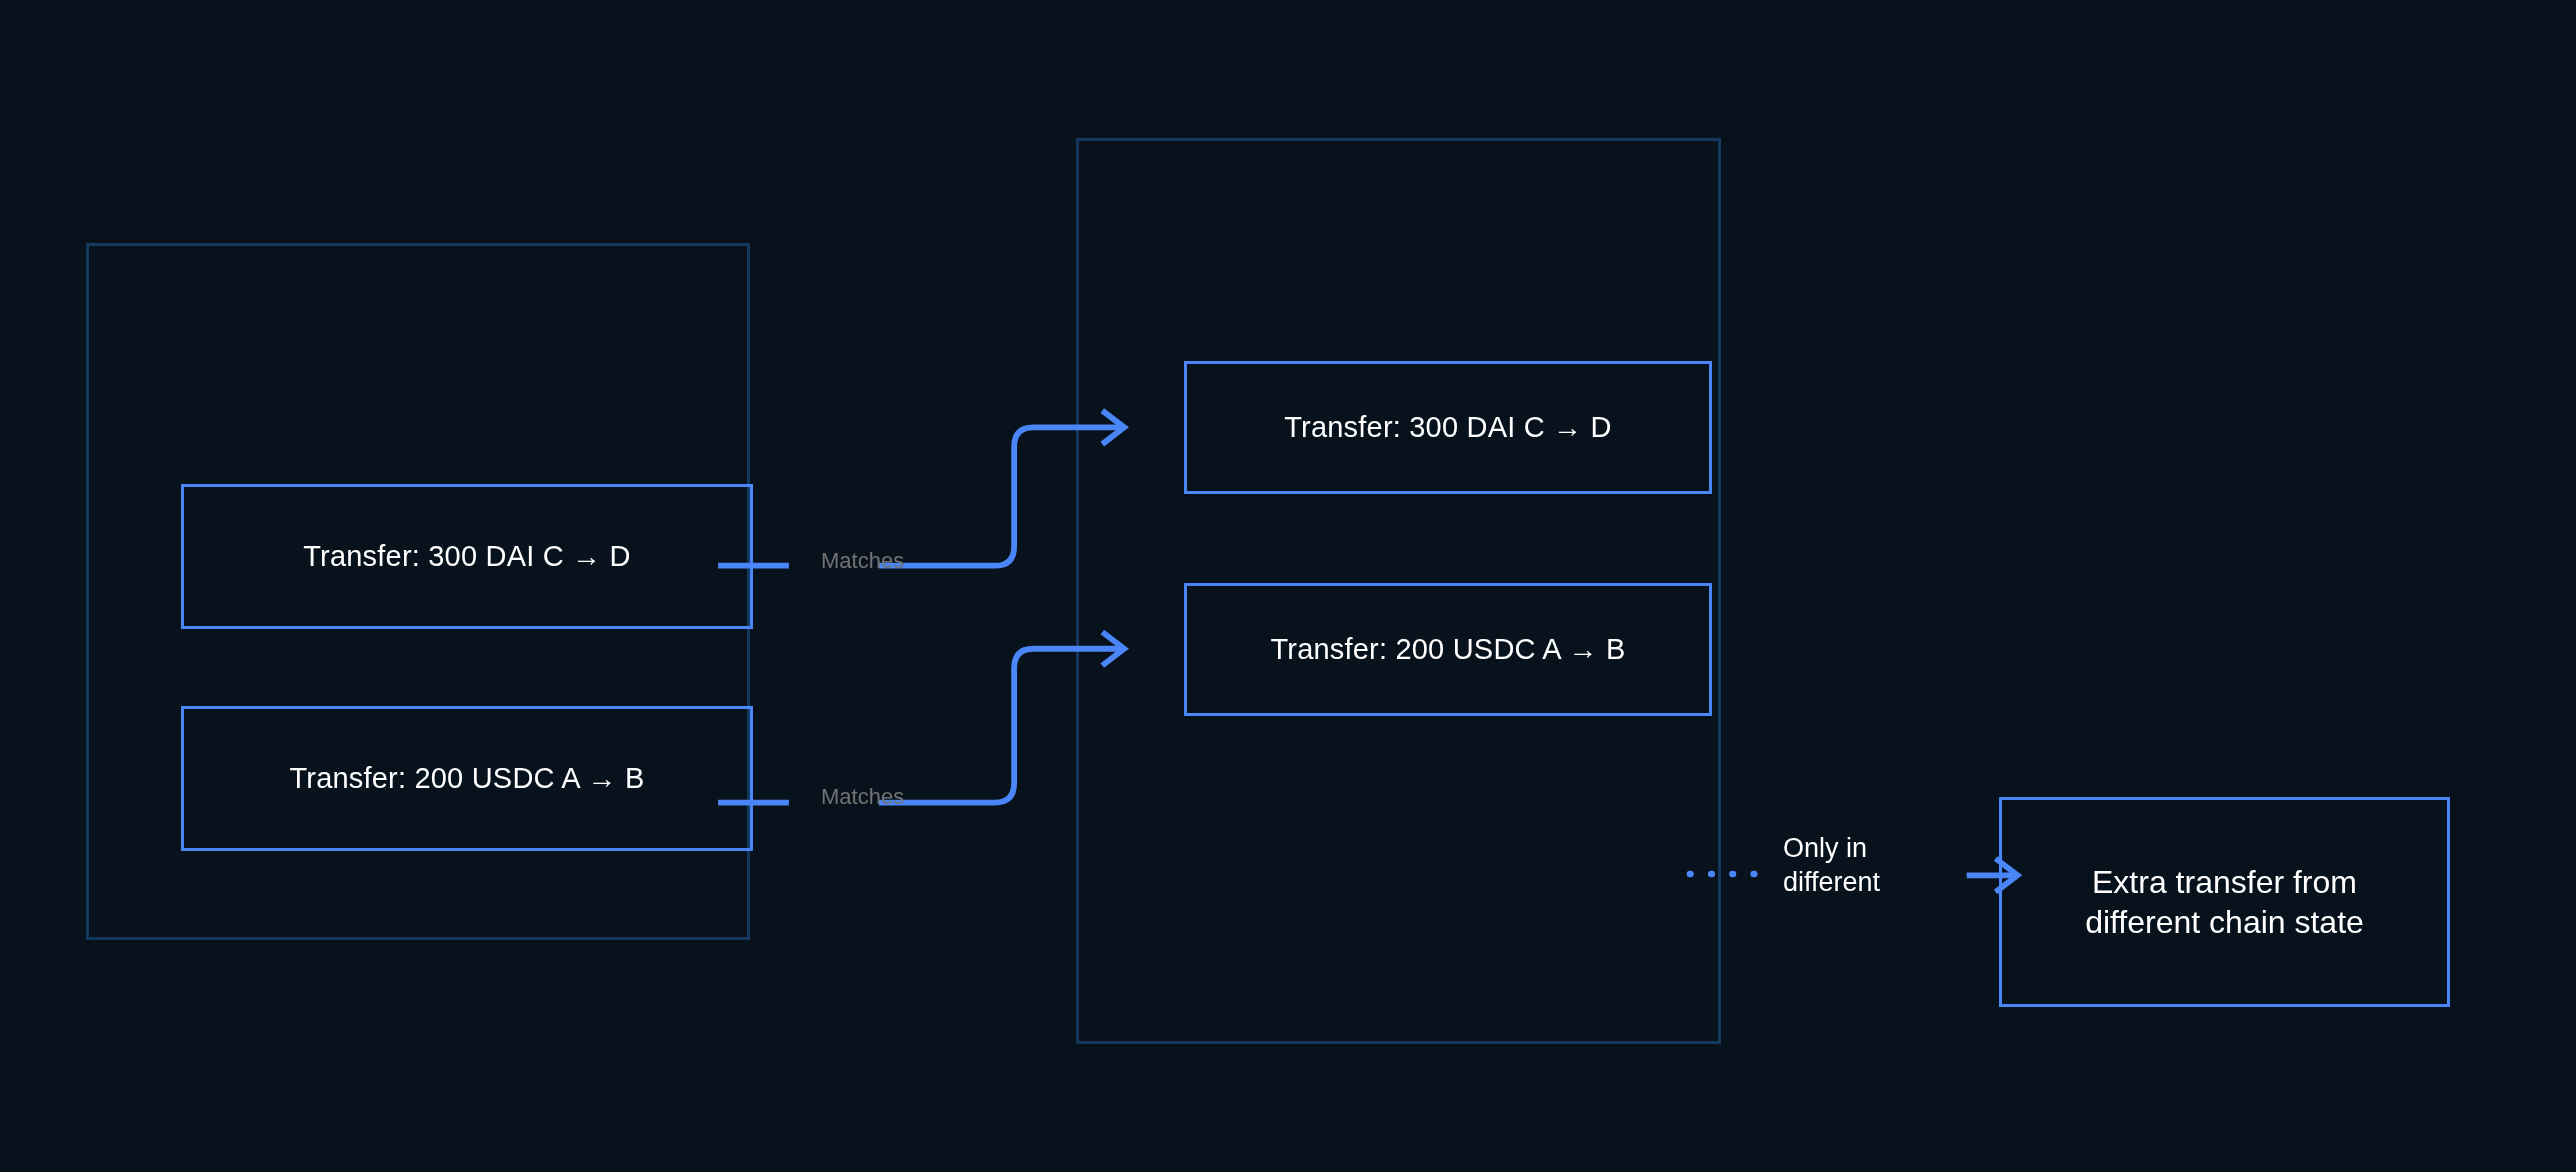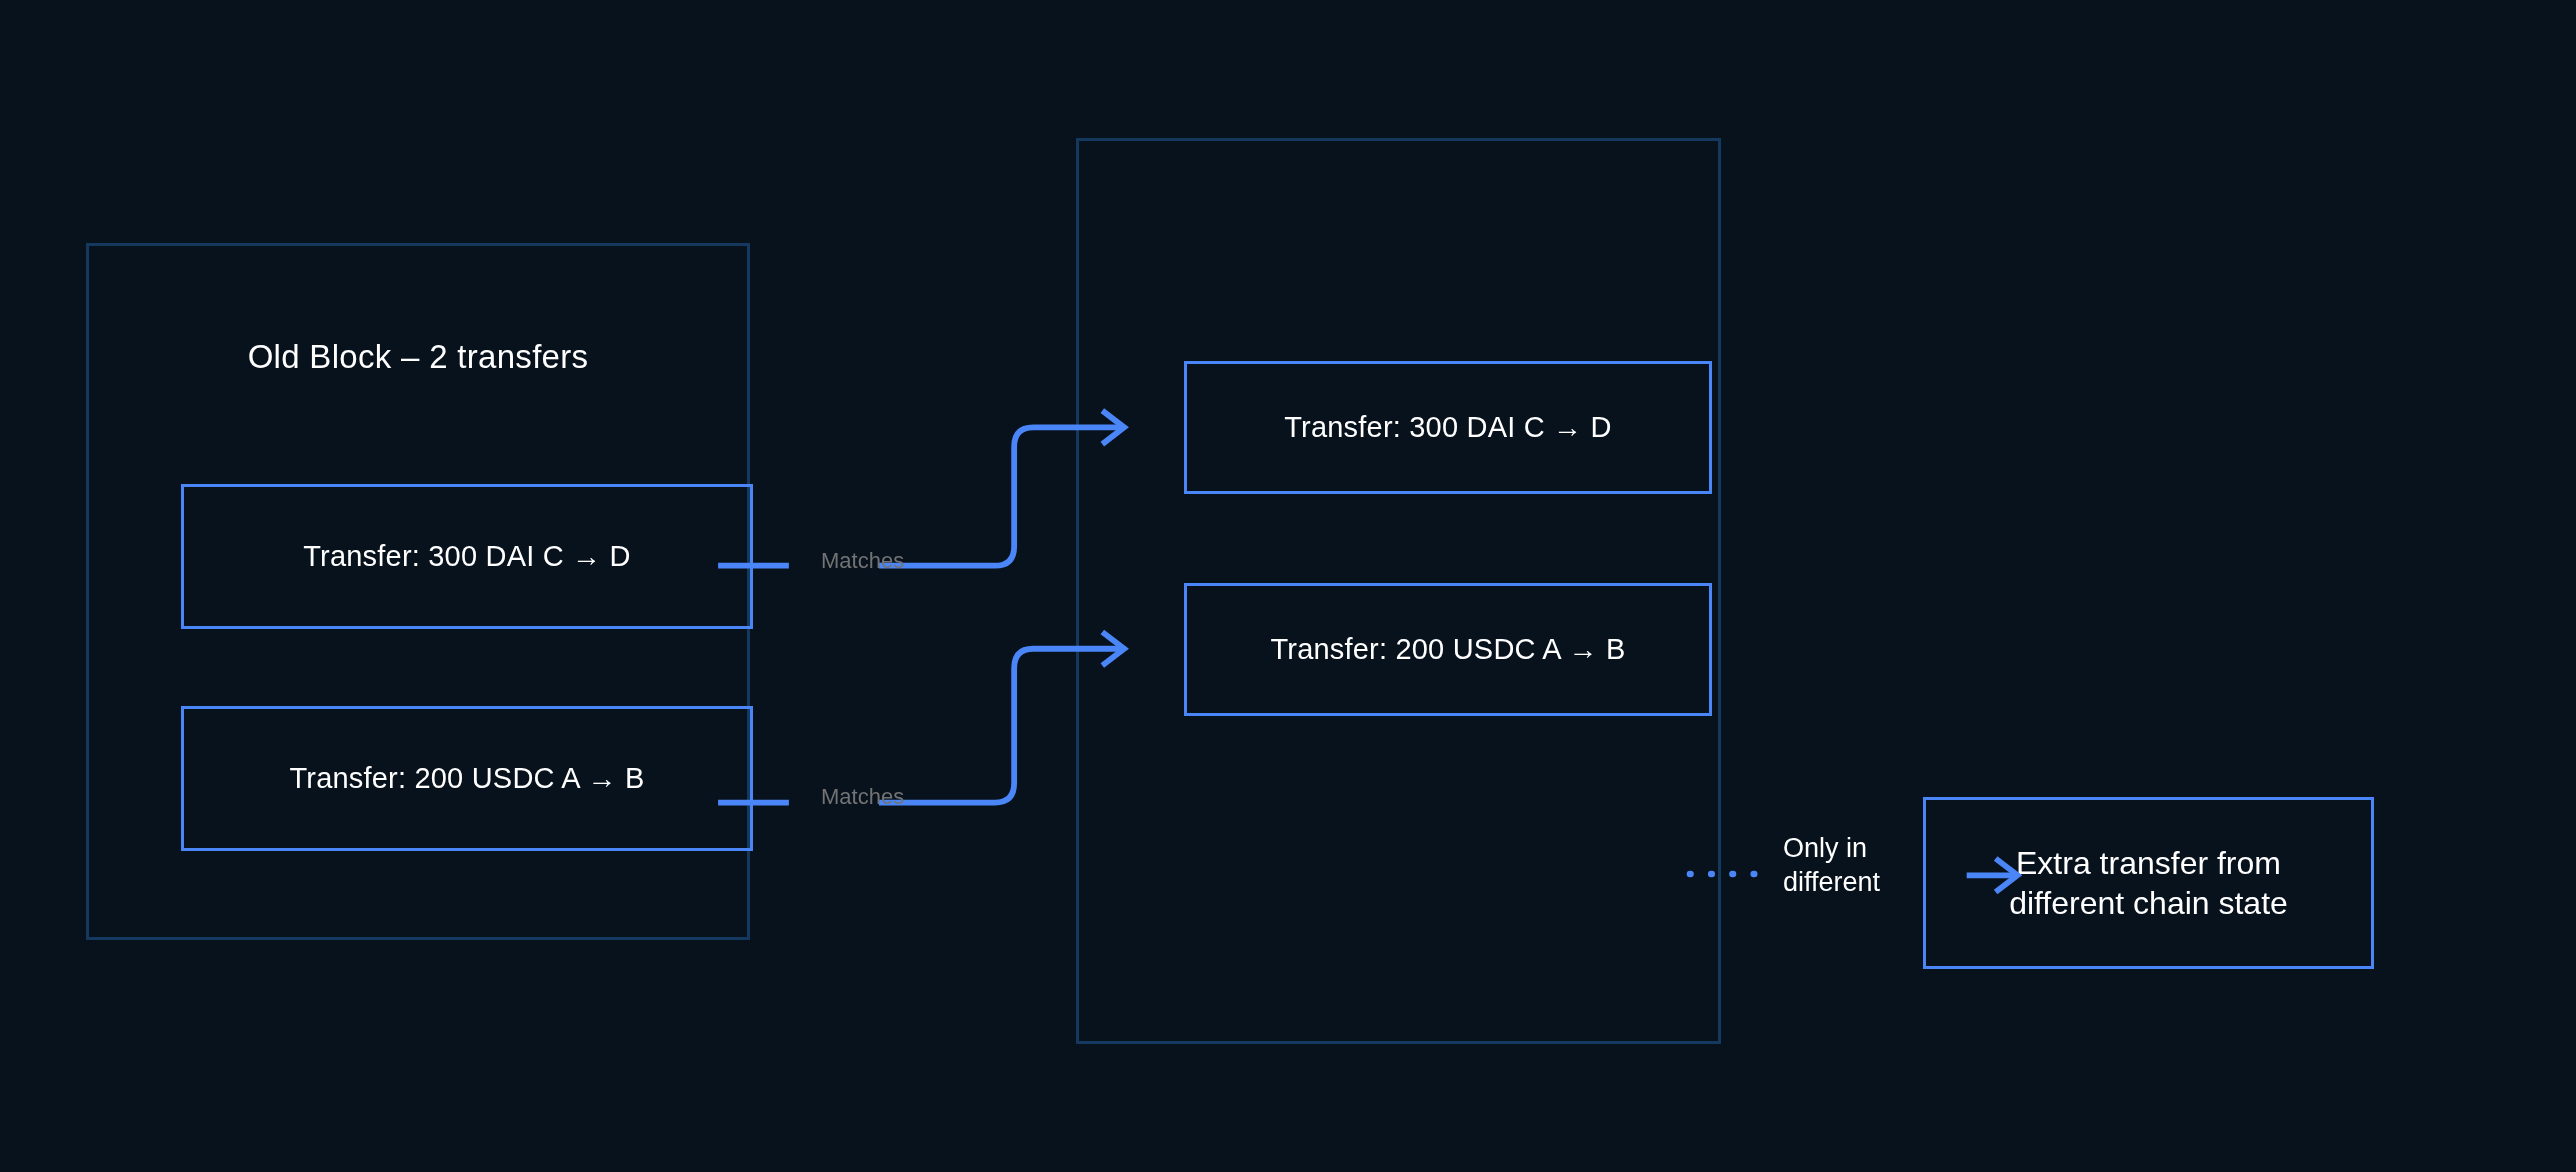--- a/index.html
+++ b/index.html
@@ -82,24 +82,24 @@
   #old-transfer-0 { left: 133px;  top: 484px;  width: 572px; height: 145px; }
   #old-transfer-1 { left: 133px;  top: 706px; width: 572px; height: 145px; }
 
   #canonical-transfer-0 { left: 1136px; top: 361px;  width: 528px; height: 133px; }
   #canonical-transfer-1 { left: 1136px; top: 583px;  width: 528px; height: 133px; }
   #canonical-transfer-2 { left: 1136px; top: 805px; width: 528px; height: 133px; }
 
   
   #extra-box {
     position: absolute;
-    left: 1923px;
+    left: 1999px;
     top: 797px;
     width: 451px;
-    height: 172px;
+    height: 210px;
     box-sizing: border-box;
     border: 3.9px solid #4a86f7;
     display: flex;
     align-items: center;
     justify-content: center;
     text-align: center;
   }
   #extra-box .label {
     color: #ffffff;
     font-size: 32px;
@@ -142,21 +142,20 @@
     text-align: left;
   }
 </style>
 </head>
 <body>
 
 <div id="canvas">
 
   <div class="block-container" id="old-block-container"></div>
 
-  <div class="block-title" id="old-block-title">Old Block – 2 transfers</div>
 
   <div class="transfer-box" id="old-transfer-0">
     <span class="label">Transfer: 300 DAI C → D</span>
   </div>
 
   <div class="transfer-box" id="old-transfer-1">
     <span class="label">Transfer: 200 USDC A → B</span>
   </div>
 
   <div class="block-container" id="canonical-block-container"></div>

